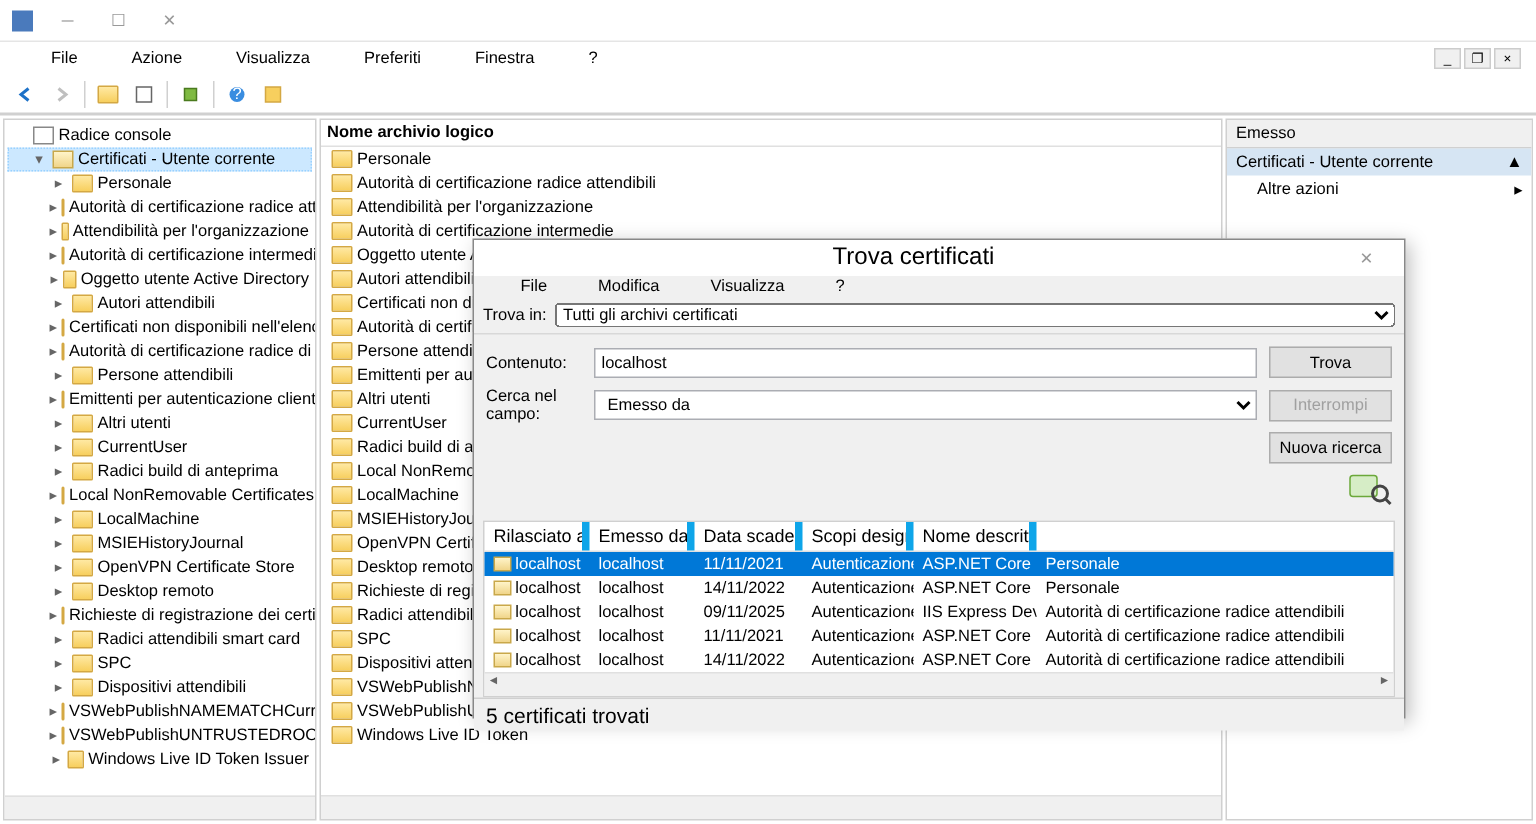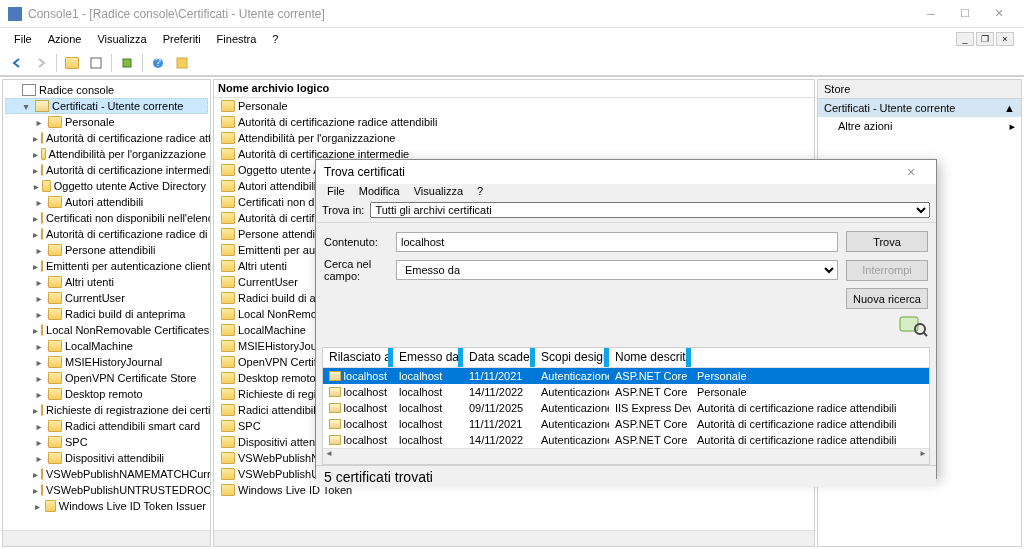--- a/index.html
+++ b/index.html
@@ -5,21 +5,21 @@
 * { box-sizing: border-box; margin: 0; padding: 0; font-family: "Segoe UI", Tahoma, sans-serif; font-size: 11px; }
 body { background: #fff; width: 1024px; height: 549px; overflow: hidden; display: flex; flex-direction: column; }
 
 .titlebar { height: 28px; background: #fff; display: flex; align-items: center; padding: 0 8px; border-bottom: 1px solid #e5e5e5; }
 .titlebar-icon { width: 14px; height: 14px; background: #4a7abc; margin-right: 6px; }
 .titlebar-text { flex: 1; color: #999; font-size: 12px; }
 .titlebar-btn { width: 34px; height: 24px; display: flex; align-items: center; justify-content: center; color: #999; cursor: pointer; }
 
 .menubar { height: 22px; display: flex; align-items: center; padding: 0 6px; justify-content: space-between; }
 .menubar-left { display: flex; }
-.menubar-item { padding: 2px 8px; cursor: pointer; }
+.menubar-item { padding: 2px 8px; cursor: pointer; margin-left: 20px; }
 .mdi-controls { display: flex; gap: 2px; padding-right: 4px; }
 .mdi-btn { width: 18px; height: 14px; border: 1px solid #ccc; background: #f0f0f0; font-size: 9px; display: flex; align-items: center; justify-content: center; cursor: pointer; }
 
 .toolbar { height: 26px; display: flex; align-items: center; padding: 0 6px; border-bottom: 1px solid #d0d0d0; gap: 2px; }
 .tool-btn { width: 22px; height: 22px; display: flex; align-items: center; justify-content: center; cursor: pointer; border: 1px solid transparent; }
 .tool-sep { width: 1px; height: 18px; background: #d0d0d0; margin: 0 2px; }
 
 .content { flex: 1; display: flex; border-top: 1px solid #d0d0d0; overflow: hidden; position: relative; }
 .pane { border: 1px solid #d0d0d0; background: #fff; overflow: auto; position: relative; }
 .tree-pane { width: 209px; margin: 2px; }
@@ -39,21 +39,21 @@
 
 .list-header-row { height: 18px; background: #fff; border-bottom: 1px solid #e0e0e0; padding: 2px 4px; font-weight: bold; }
 .list-item { display: flex; align-items: center; height: 16px; padding: 0 4px; cursor: pointer; }
 
 .actions-header { background: #f0f0f0; padding: 3px 6px; border-bottom: 1px solid #d0d0d0; font-weight: normal; }
 .actions-section { background: #d6e5f3; padding: 3px 6px; display: flex; justify-content: space-between; align-items: center; cursor: pointer; }
 .actions-item { padding: 3px 6px 3px 20px; cursor: pointer; display: flex; justify-content: space-between; gap: 48px; }
 
 .dialog { position: absolute; left: 315px; top: 82px; width: 622px; height: 320px; background: #f0f0f0; border: 1px solid #888; box-shadow: 3px 3px 12px rgba(0,0,0,0.25); display: flex; flex-direction: column; z-index: 100; }
 .dialog-titlebar { height: 26px; background: #fff; display: flex; align-items: center; padding: 0 8px; }
-.dialog-title { flex: 1; font-size: 12px; }
+.dialog-title { flex: 1; font-size: 16px; text-align: center; }
 .dialog-menubar { height: 20px; display: flex; align-items: center; padding: 0 4px; background: #f0f0f0; }
 .dialog-menubar .menubar-item { font-size: 11px; padding: 1px 7px; }
 .dialog-searchbar { padding: 4px 6px; background: #f0f0f0; border-bottom: 1px solid #d8d8d8; display: flex; align-items: center; gap: 6px; }
 .dialog-body { padding: 8px; display: grid; grid-template-columns: 64px 1fr 82px; gap: 6px 8px; align-items: center; }
 .dialog-body label { font-size: 11px; }
 .dialog-body input, .dialog-body select { height: 20px; border: 1px solid #abadb3; padding: 0 4px; font-size: 11px; background: #fff; }
 .dlg-btn { height: 21px; border: 1px solid #acacac; background: #e1e1e1; font-size: 11px; cursor: pointer; padding: 0 6px; }
 .dlg-btn:disabled { color: #a0a0a0; }
 .magnify { width: 30px; height: 24px; justify-self: end; }
 
@@ -72,21 +72,20 @@
 
 .dialog-status { height: 22px; border-top: 1px solid #d0d0d0; padding: 3px 8px; background: #f0f0f0; font-size: 14px; }
 
 .hscroll { height: 16px; background: #f0f0f0; border-top: 1px solid #e0e0e0; position: absolute; bottom: 0; left: 0; right: 0; }
 </style>
 </head>
 <body>
 
 <div class="titlebar">
   <span class="titlebar-icon"></span>
-  <span class="titlebar-text">Console1 - [Radice console\Certificati - Utente corrente]</span>
   <div class="titlebar-btn">─</div>
   <div class="titlebar-btn">☐</div>
   <div class="titlebar-btn">✕</div>
 </div>
 
 <div class="menubar">
   <div class="menubar-left">
     <div class="menubar-item">File</div>
     <div class="menubar-item">Azione</div>
     <div class="menubar-item">Visualizza</div>
@@ -385,21 +384,21 @@
         </div>
         <div class="list-item">
           <span class="tree-icon folder-icon"></span>
           <span>Windows Live ID Token</span>
         </div>
       </div>
     <div class="hscroll"></div>
   </div>
 
   <div class="pane actions-pane">
-    <div class="actions-header">Store</div>
+    <div class="actions-header">Emesso</div>
     <div class="actions-section">
       <span>Certificati - Utente corrente</span>
       <span>▲</span>
     </div>
     <div class="actions-item">
       <span>Altre azioni</span>
       <span>▸</span>
     </div>
   </div>
 

